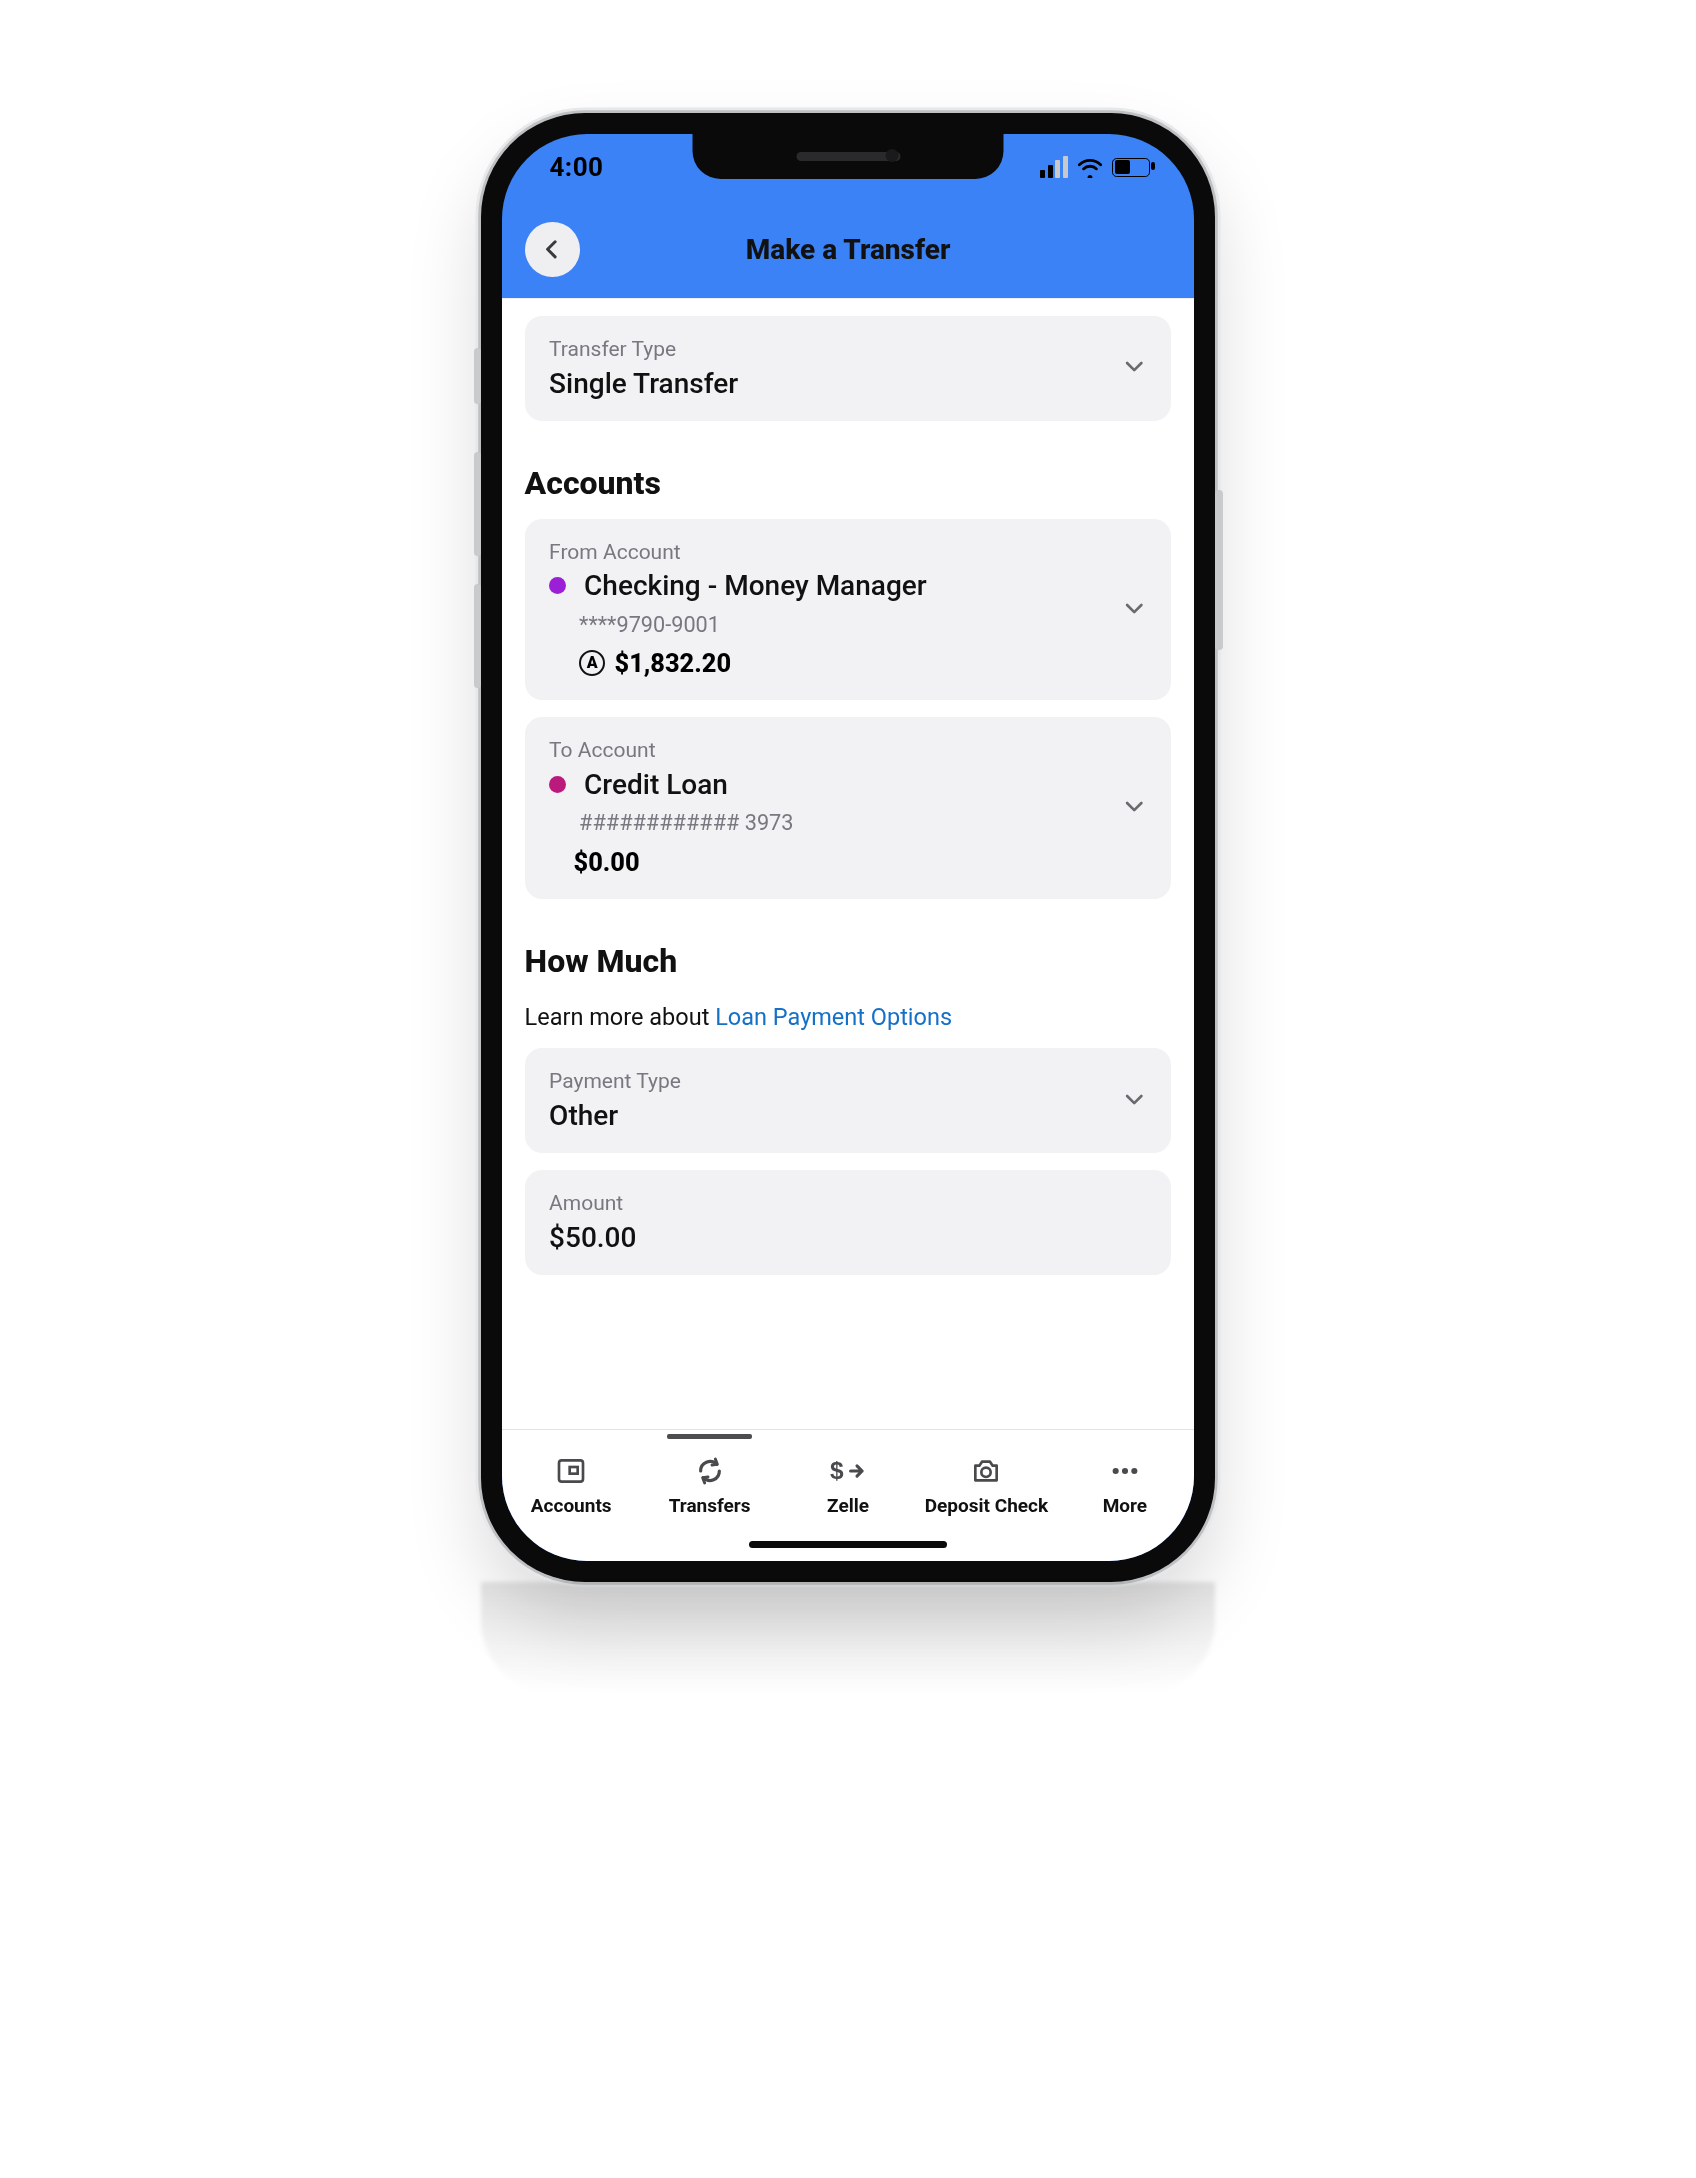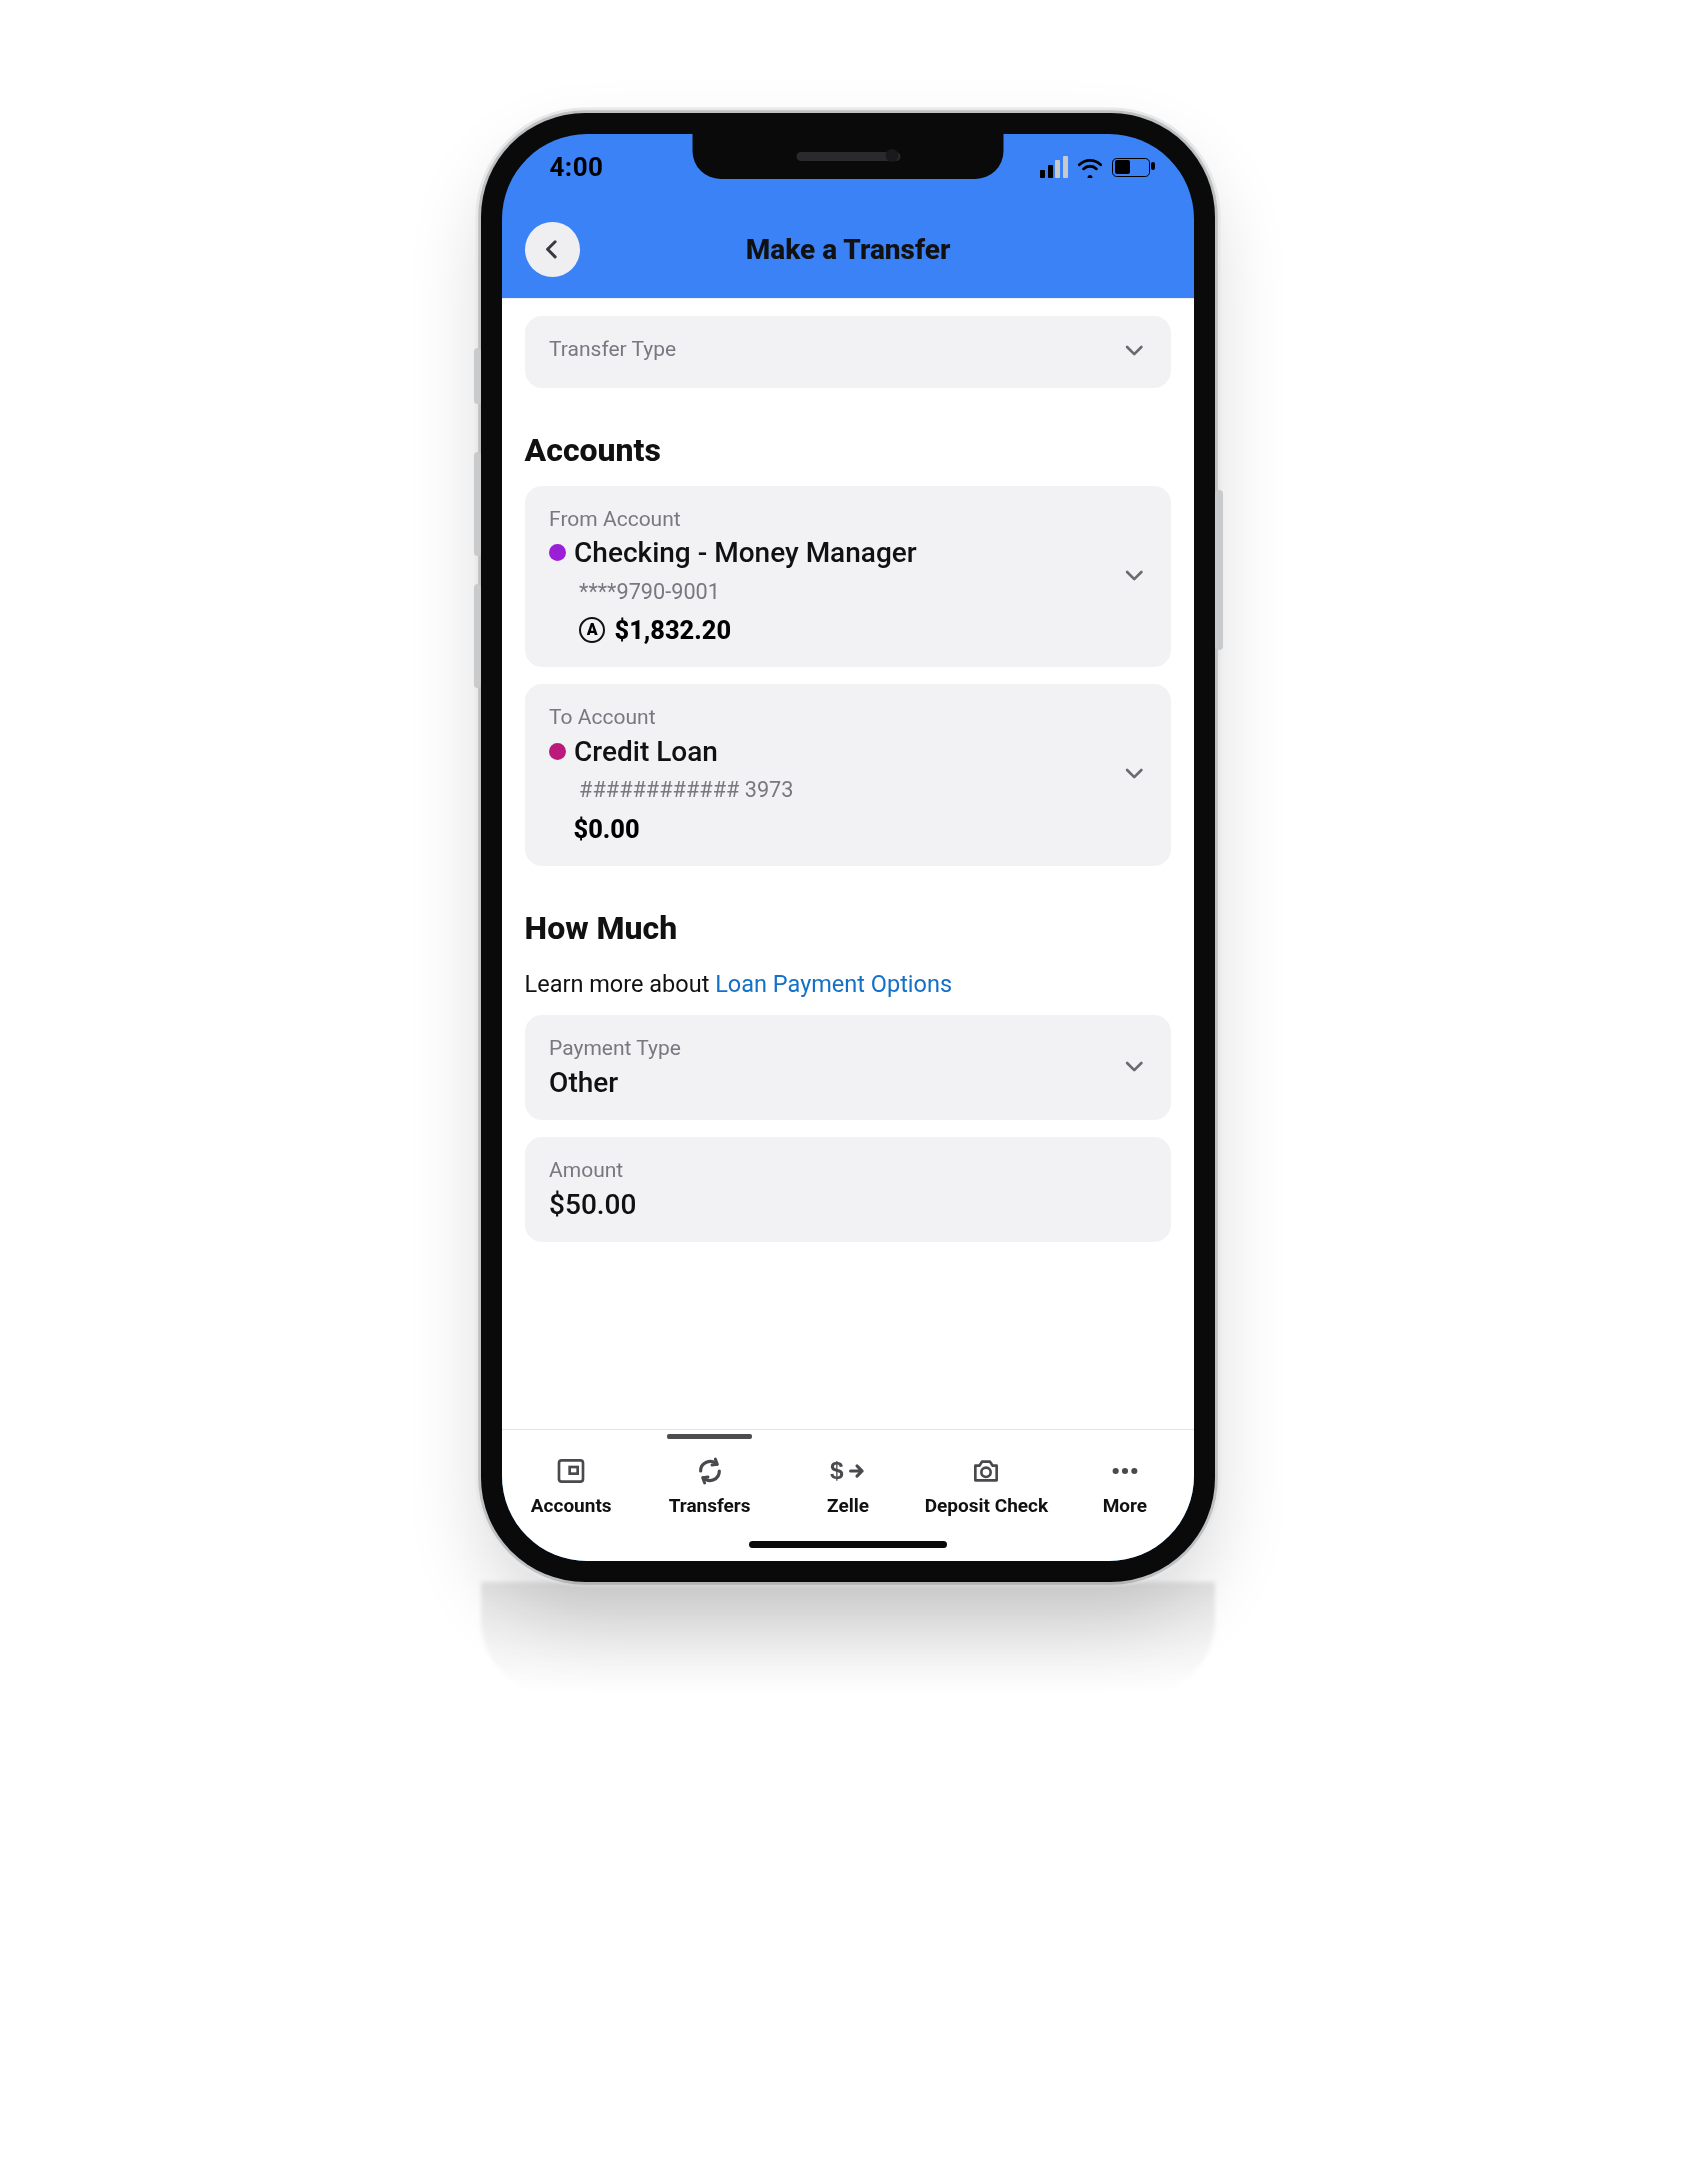--- a/index.html
+++ b/index.html
@@ -149,21 +149,21 @@
     margin-bottom: 3.8px;
   }
   .acct-card {
     background:#f2f2f4;
     border-radius:17px;
     padding: 21px 24.5px 22.6px 24.5px;
     margin-top:17px;
     position:relative;
     cursor:pointer;
   }
-  .acct-row-name { display:flex; align-items:center; gap:8px; margin-top:1.9px;text-align:center;}
+  .acct-row-name { display:flex; align-items:center; gap:18px; margin-top:1.9px;text-align:center;}
   .dot { width:17px; height:17px; border-radius:50%; flex-shrink:0;}
   .dot-purple{ background:#9a1fd6;}
   .dot-magenta{ background:#bb1a7d;}
   .acct-name { font-size: 28px; color:#111; font-weight:500;}
   .acct-sub { font-size:21.7px; color:#787880; margin-left:30px; margin-top:9.4px;}
   .acct-balance-row { display:flex; align-items:center; gap:9.4px; margin-left:30px; margin-top:11.3px;}
   .badge-a {
     width:26px;height:26px;border:2.8px solid #111;border-radius:50%;
     display:flex;align-items:center;justify-content:center;
     font-size:16px;font-weight:900;
@@ -264,20 +264,21 @@
           <path d="M15 4 L7 12 L15 20" stroke="#3a3a3e" stroke-width="3.2" fill="none" stroke-linecap="round" stroke-linejoin="round"></path>
         </svg>
       </div>
       <div class="page-title">Make a Transfer</div>
     </div>
 
     <div class="content">
 
       <div class="card">
         <div class="card-label">Transfer Type</div>
+        <div class="card-value">Single Transfer</div>
         <div class="chevron">
           <svg width="24.5" height="24.5" viewBox="0 0 24 24">
                 <path d="M5 9 L12 16 L19 9" stroke="#6a6a70" stroke-width="2.6" fill="none" stroke-linecap="round" stroke-linejoin="round"></path>
               </svg>
         </div>
       </div>
 
       <div class="section-heading">Accounts</div>
 
       <div class="acct-card">

